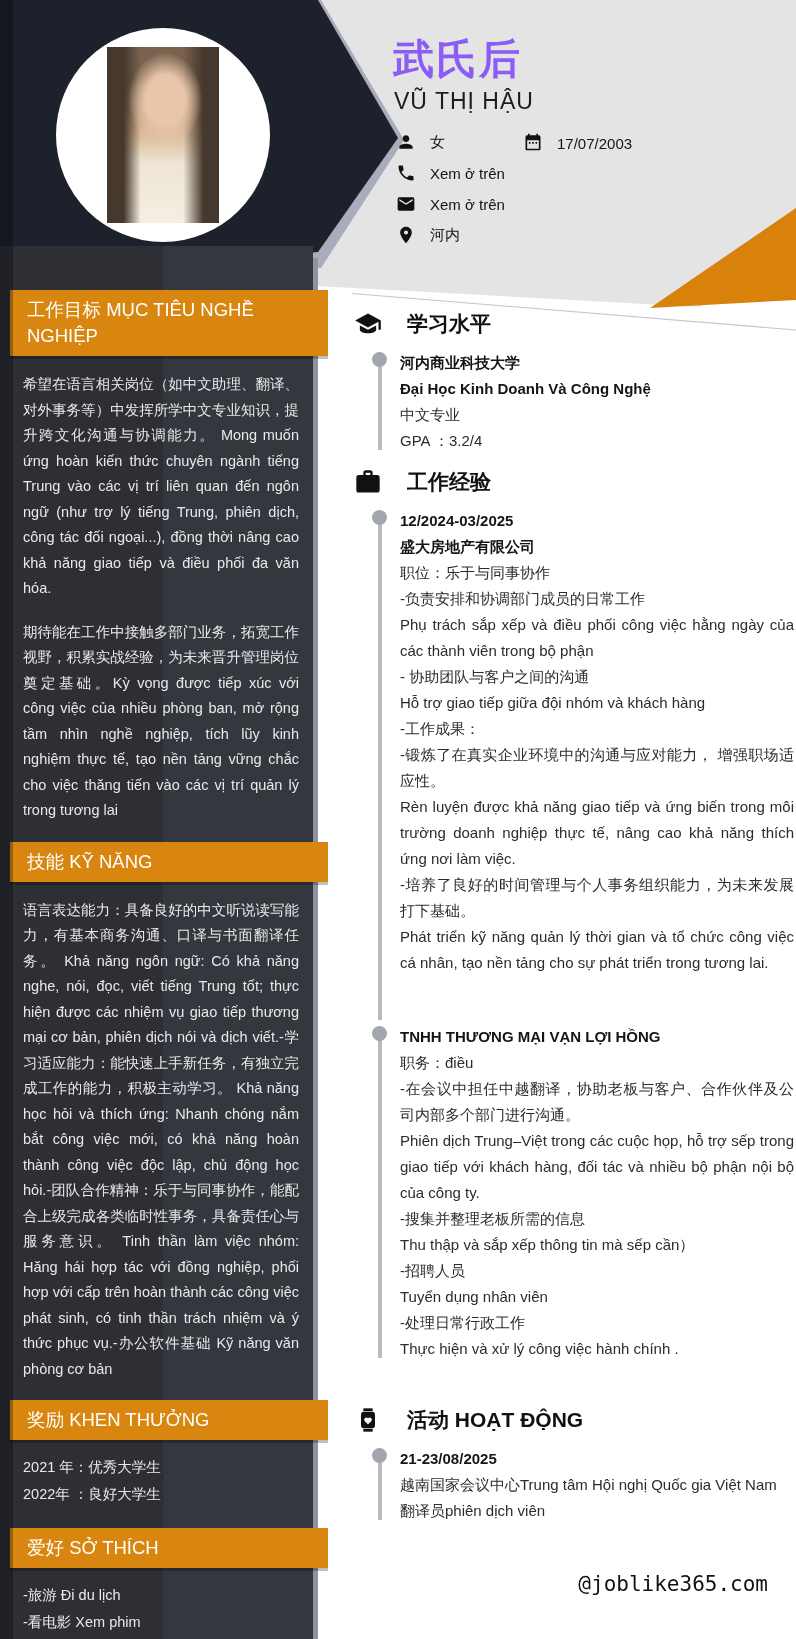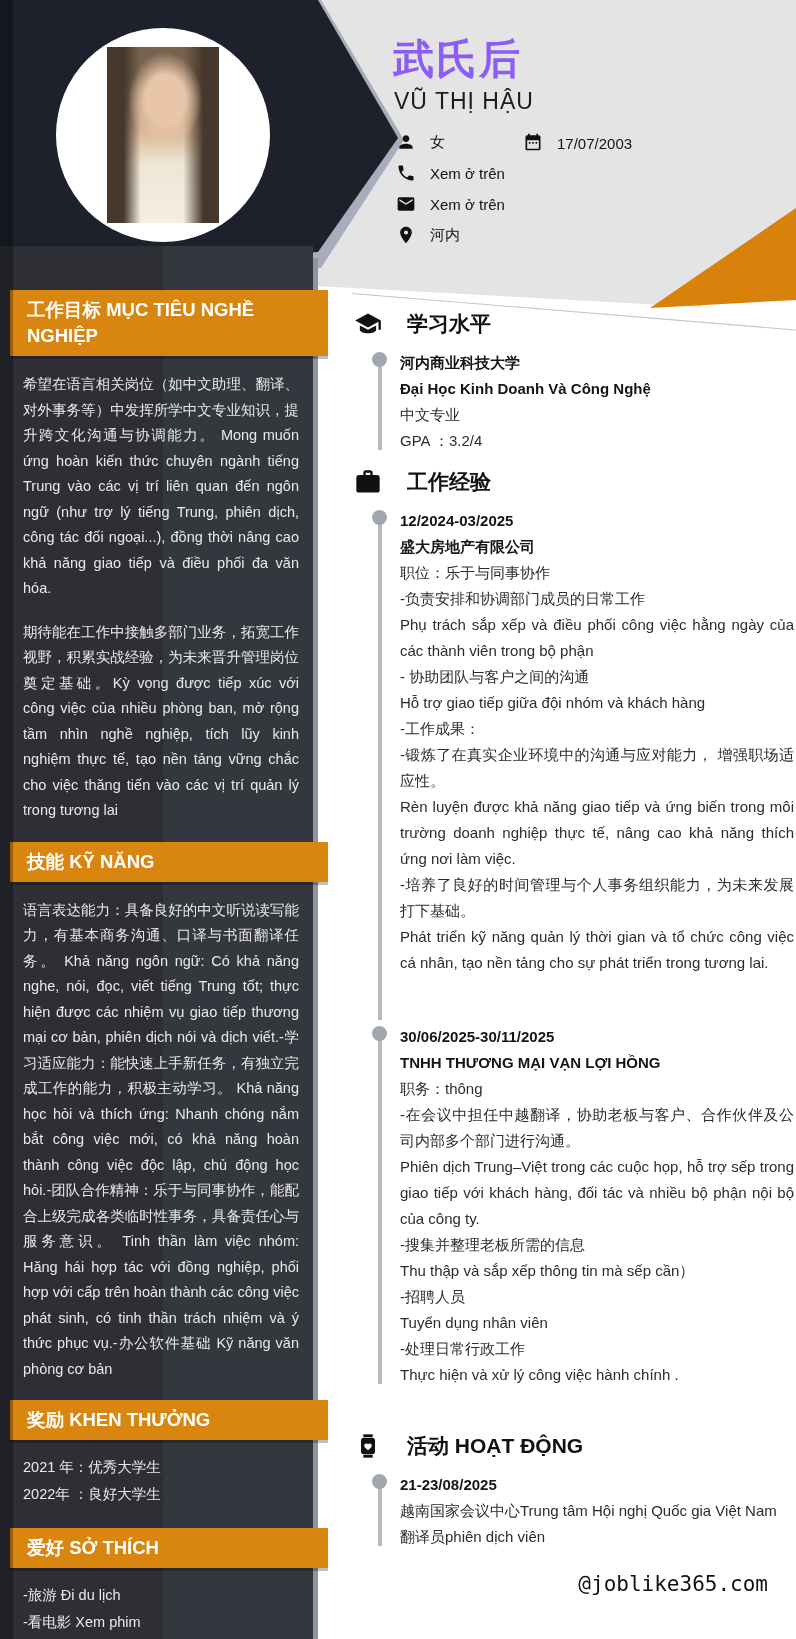--- a/index.html
+++ b/index.html
@@ -37,21 +37,21 @@
   .info-row{position:absolute;display:flex;align-items:center;gap:14px;}
   .info-icon{width:20px;height:20px;flex:0 0 20px;}
   .info-icon svg{width:20px;height:20px;fill:#111;}
 
   
   .sidebar{position:absolute;left:0;top:246px;width:313px;height:1393px;background:#34373d;z-index:1;}
   .sidebar::after{content:"";position:absolute;left:0;top:0;width:163px;height:100%;background:rgba(0,0,0,.13);}
   .sidebar-edge{position:absolute;left:313px;top:258px;width:5px;height:1381px;background:#8f93a0;}
   .sidebar-inner{position:relative;z-index:2;padding-top:44px;}
   .side-title{position:relative;z-index:3;margin-left:10px;width:318px;box-sizing:border-box;
-        background:#d8860f;color:#fff;font-weight:bold;font-size:18.5px;line-height:26px;
+        background:#d8860f;color:#fff;font-weight:normal;font-size:18.5px;line-height:26px;
         padding:7px 14px 7px 17px;box-shadow:0 3px 0 rgba(0,0,0,.25);}
   .side-par{margin:16px 14px 18px 23px;color:#e9e9e9;font-size:14.5px;line-height:25.5px;text-align:justify;}
   .side-par + .side-par{margin-top:0;}
   .side-list{margin:14px 14px 20px 23px;color:#e9e9e9;font-size:14.5px;line-height:27px;}
 
   
   .main{position:absolute;left:318px;top:296px;width:478px;color:#2c2c2c;}
   .sec-head{display:flex;align-items:center;gap:25px;margin:14px 0 10px 36px;}
   .sec-head .sec-icon{width:28px;height:28px;}
   .sec-head .sec-icon svg{width:28px;height:28px;fill:#111;}
@@ -190,23 +190,22 @@
       <div>- 协助团队与客户之间的沟通</div>
       <div>Hỗ trợ giao tiếp giữa đội nhóm và khách hàng</div>
       <div>-工作成果：</div>
       <div>-锻炼了在真实企业环境中的沟通与应对能力， 增强职场适应性。</div>
       <div>Rèn luyện được khả năng giao tiếp và ứng biến trong môi trường doanh nghiệp thực tế, nâng cao khả năng thích ứng nơi làm việc.</div>
       <div>-培养了良好的时间管理与个人事务组织能力，为未来发展打下基础。</div>
       <div>Phát triển kỹ năng quản lý thời gian và tổ chức công việc cá nhân, tạo nền tảng cho sự phát triển trong tương lai.</div>
     </div>
 
     <div class="t-entry gap">
-      <div class="t-date">30/06/2025-30/11/2025</div>
       <div class="t-company">TNHH THƯƠNG MẠI VẠN LỢI HỒNG</div>
-      <div>职务：thông</div>
+      <div>职务：điều</div>
       <div>-在会议中担任中越翻译，协助老板与客户、合作伙伴及公司内部多个部门进行沟通。</div>
       <div>Phiên dịch Trung–Việt trong các cuộc họp, hỗ trợ sếp trong giao tiếp với khách hàng, đối tác và nhiều bộ phận nội bộ của công ty.</div>
       <div>-搜集并整理老板所需的信息</div>
       <div>Thu thập và sắp xếp thông tin mà sếp cần）</div>
       <div>-招聘人员</div>
       <div>Tuyển dụng nhân viên</div>
       <div>-处理日常行政工作</div>
       <div>Thực hiện và xử lý công việc hành chính .</div>
     </div>
 

